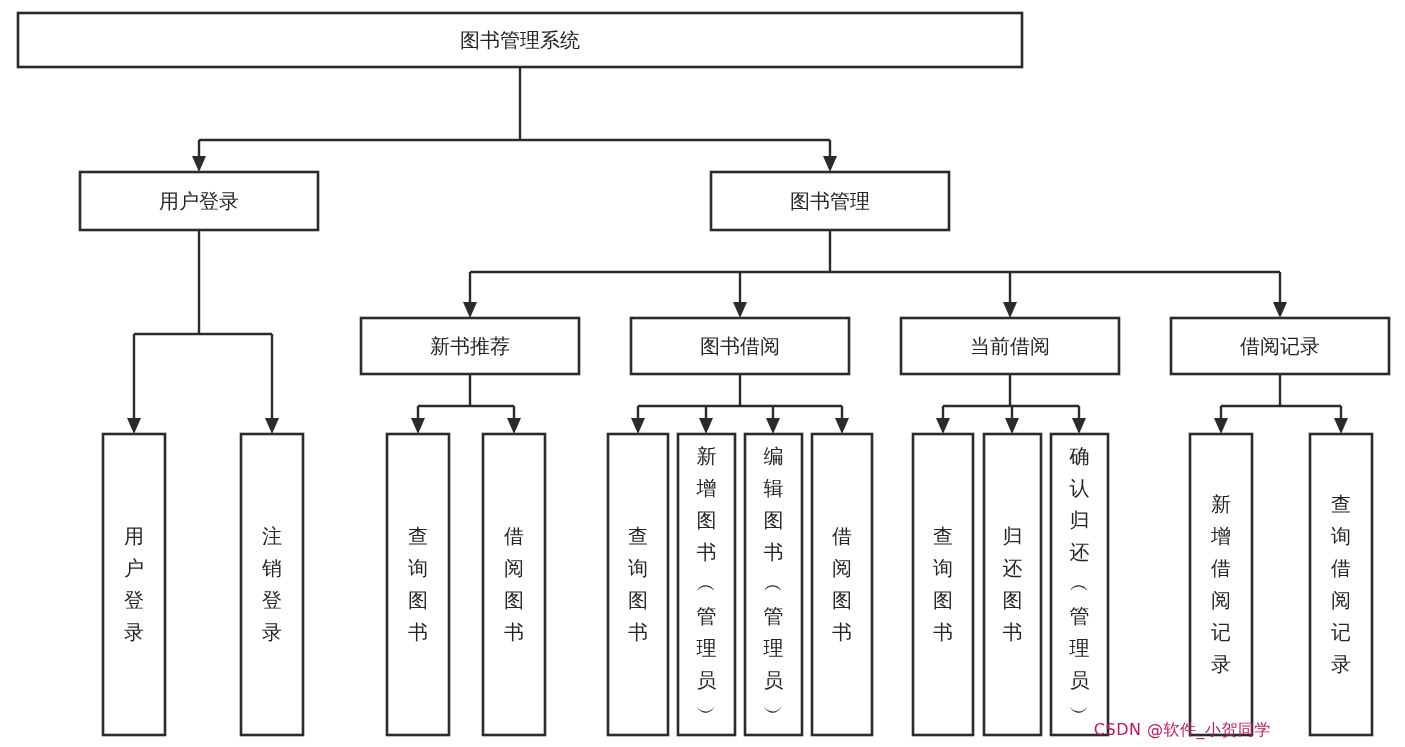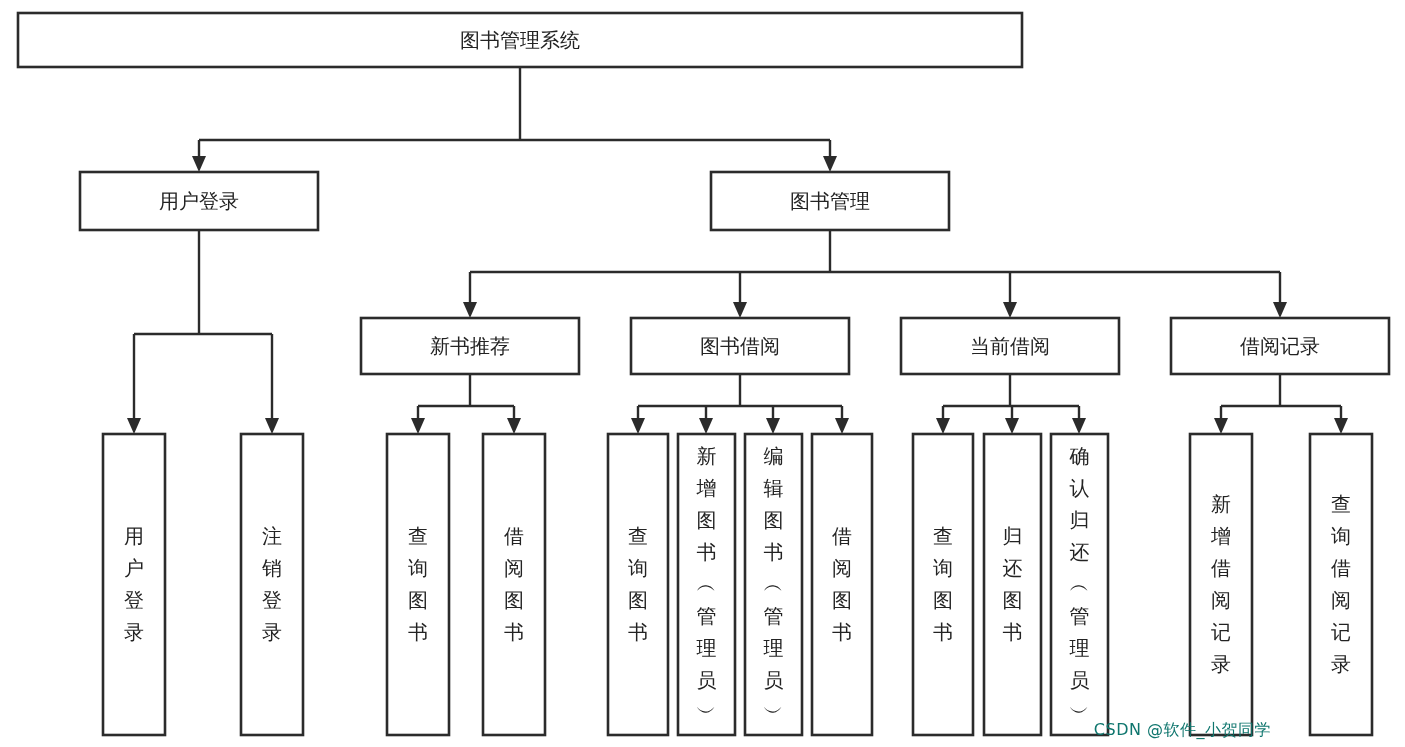--- a/index.html
+++ b/index.html
@@ -55,21 +55,21 @@
   .arrow-head {
     fill: #2b2b2b;
     stroke: none;
   }
   .watermark {
     position: absolute;
     right: 8px;
     bottom: 6px;
     font-family: "DejaVu Sans", "Liberation Sans", sans-serif;
     font-size: 16px;
-    color: #0f766e;
+    color: #be185d;
     letter-spacing: 0.5px;
     white-space: nowrap;
     user-select: none;
     pointer-events: none;
   }
 </style>
 </head>
 <body>
 
 <div id="diagram-root">

